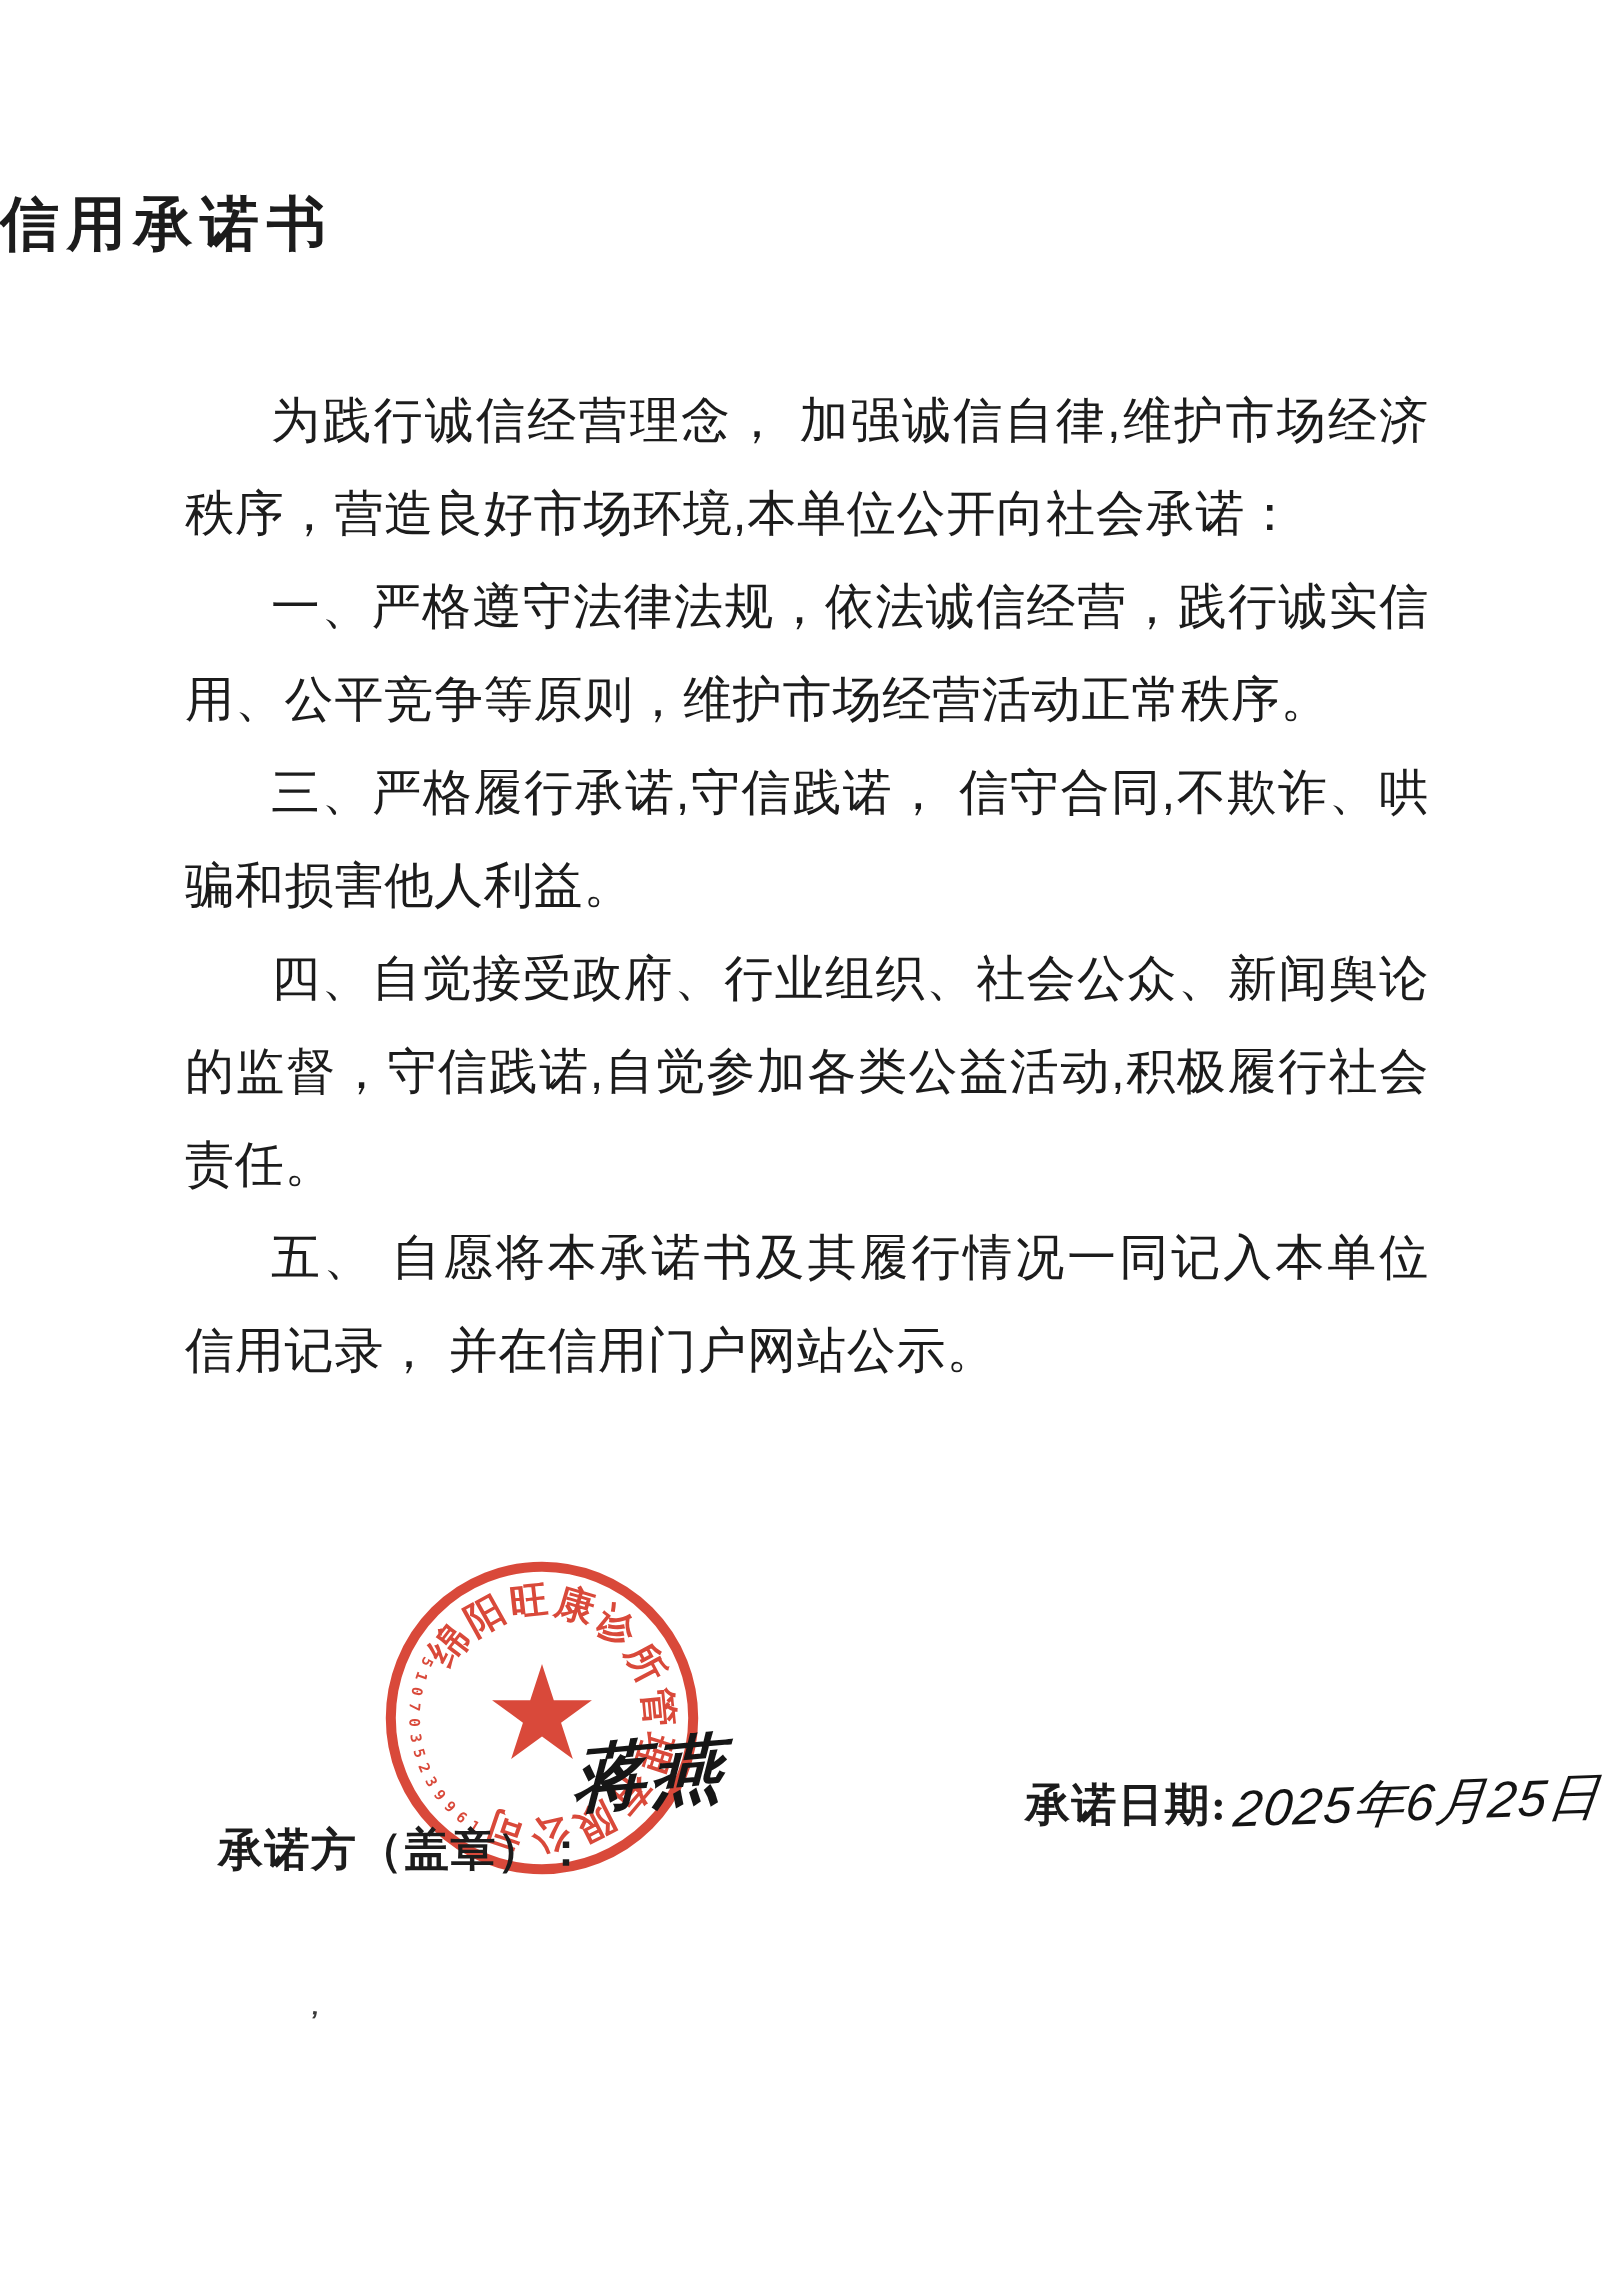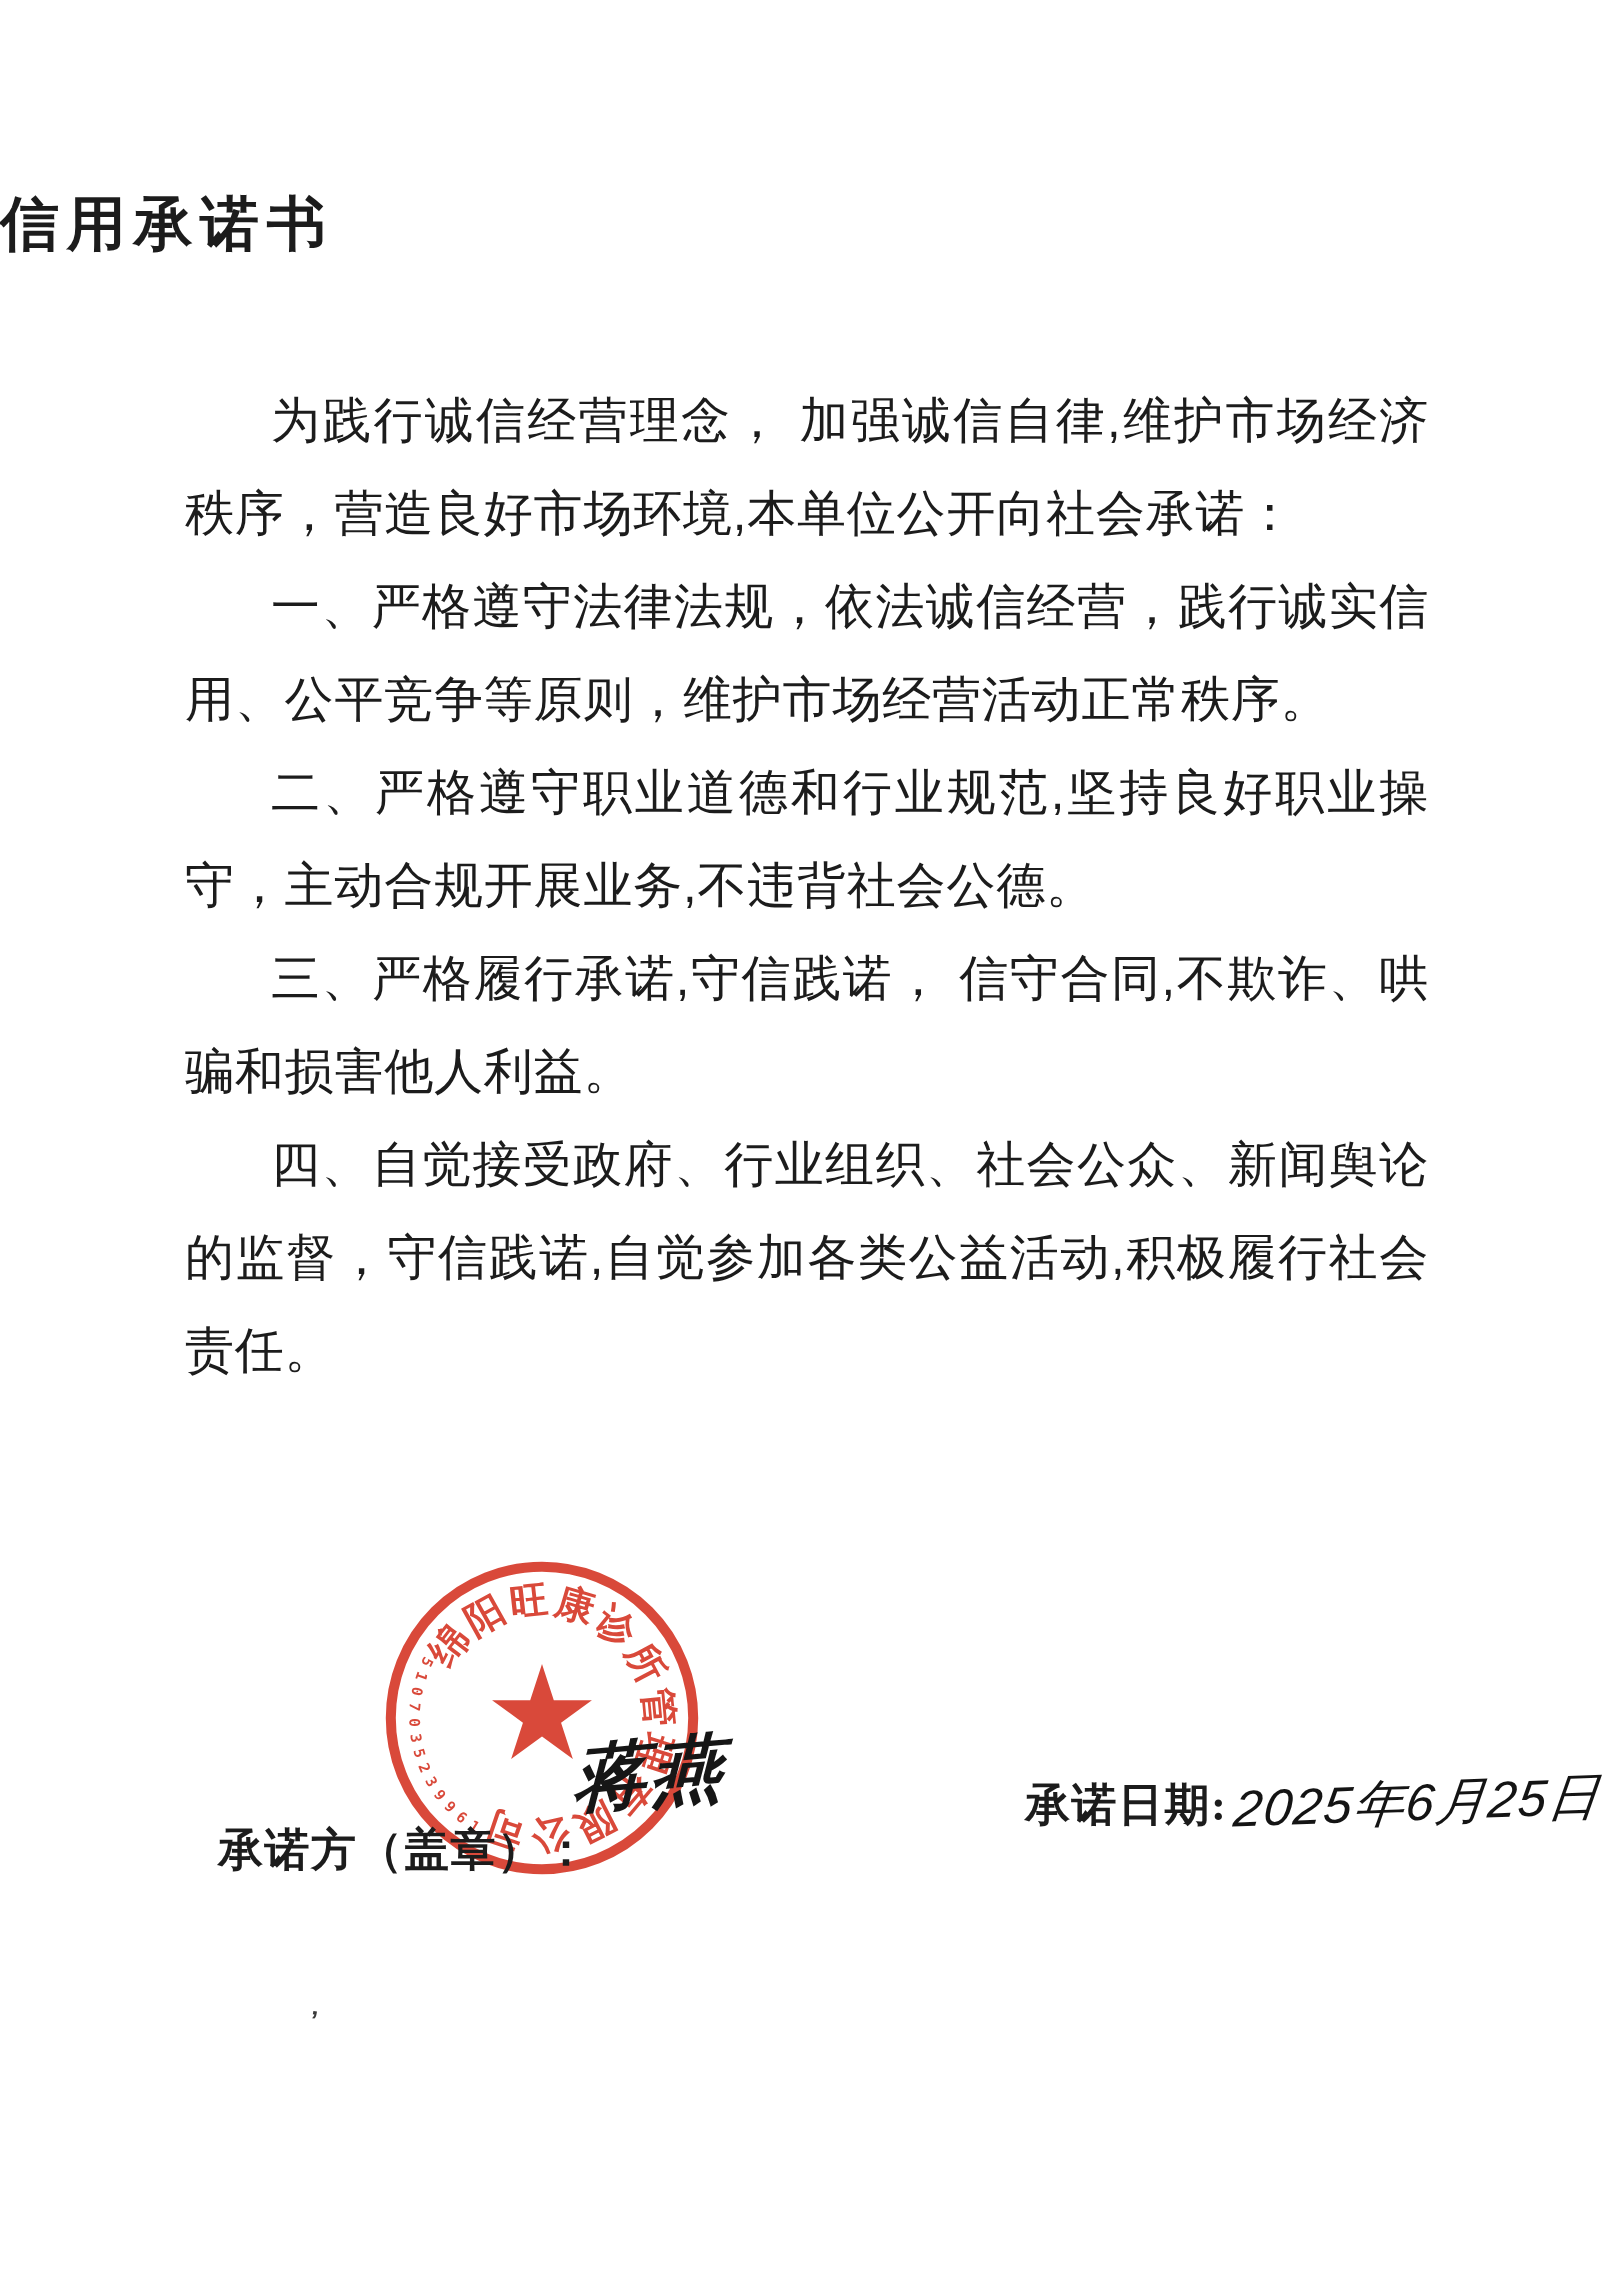--- a/index.html
+++ b/index.html
@@ -113,23 +113,23 @@
 </head>
 <body>
 
 <div class="page">
 
   <div class="doc-title">信用承诺书</div>
 
   <div class="doc-body">
     <p>为践行诚信经营理念， 加强诚信自律,维护市场经济秩序，营造良好市场环境,本单位公开向社会承诺：</p>
     <p>一、严格遵守法律法规，依法诚信经营，践行诚实信用、公平竞争等原则，维护市场经营活动正常秩序。</p>
-    <p>二、严格遵守职业道德和行业规范,坚持良好职业操守，主动合规开展业务,不违背社会公德。</p>
     <p>三、严格履行承诺,守信践诺， 信守合同,不欺诈、哄骗和损害他人利益。</p>
     <p>四、自觉接受政府、行业组织、社会公众、新闻舆论的监督，守信践诺,自觉参加各类公益活动,积极履行社会责任。</p>
+    <p>五、 自愿将本承诺书及其履行情况一同记入本单位信用记录， 并在信用门户网站公示。</p>
   </div>
 
   <svg class="seal" viewBox="0 0 420 420">
     <circle class="seal-ring" cx="210" cy="210" r="196"></circle>
     <polygon class="seal-star" points="210,140 225.3,187 274.7,187 234.7,216 250,263 210,234 170,263 185.3,216 145.3,187 194.7,187"></polygon>
     <g>
         <text x="210" y="57" transform="rotate(-52 210 210)" class="seal-char">绵</text>
         <text x="210" y="57" transform="rotate(-29.2 210 210)" class="seal-char">阳</text>
         <text x="210" y="57" transform="rotate(-6.399999999999999 210 210)" class="seal-char">旺</text>
         <text x="210" y="57" transform="rotate(16.400000000000006 210 210)" class="seal-char">康</text>

